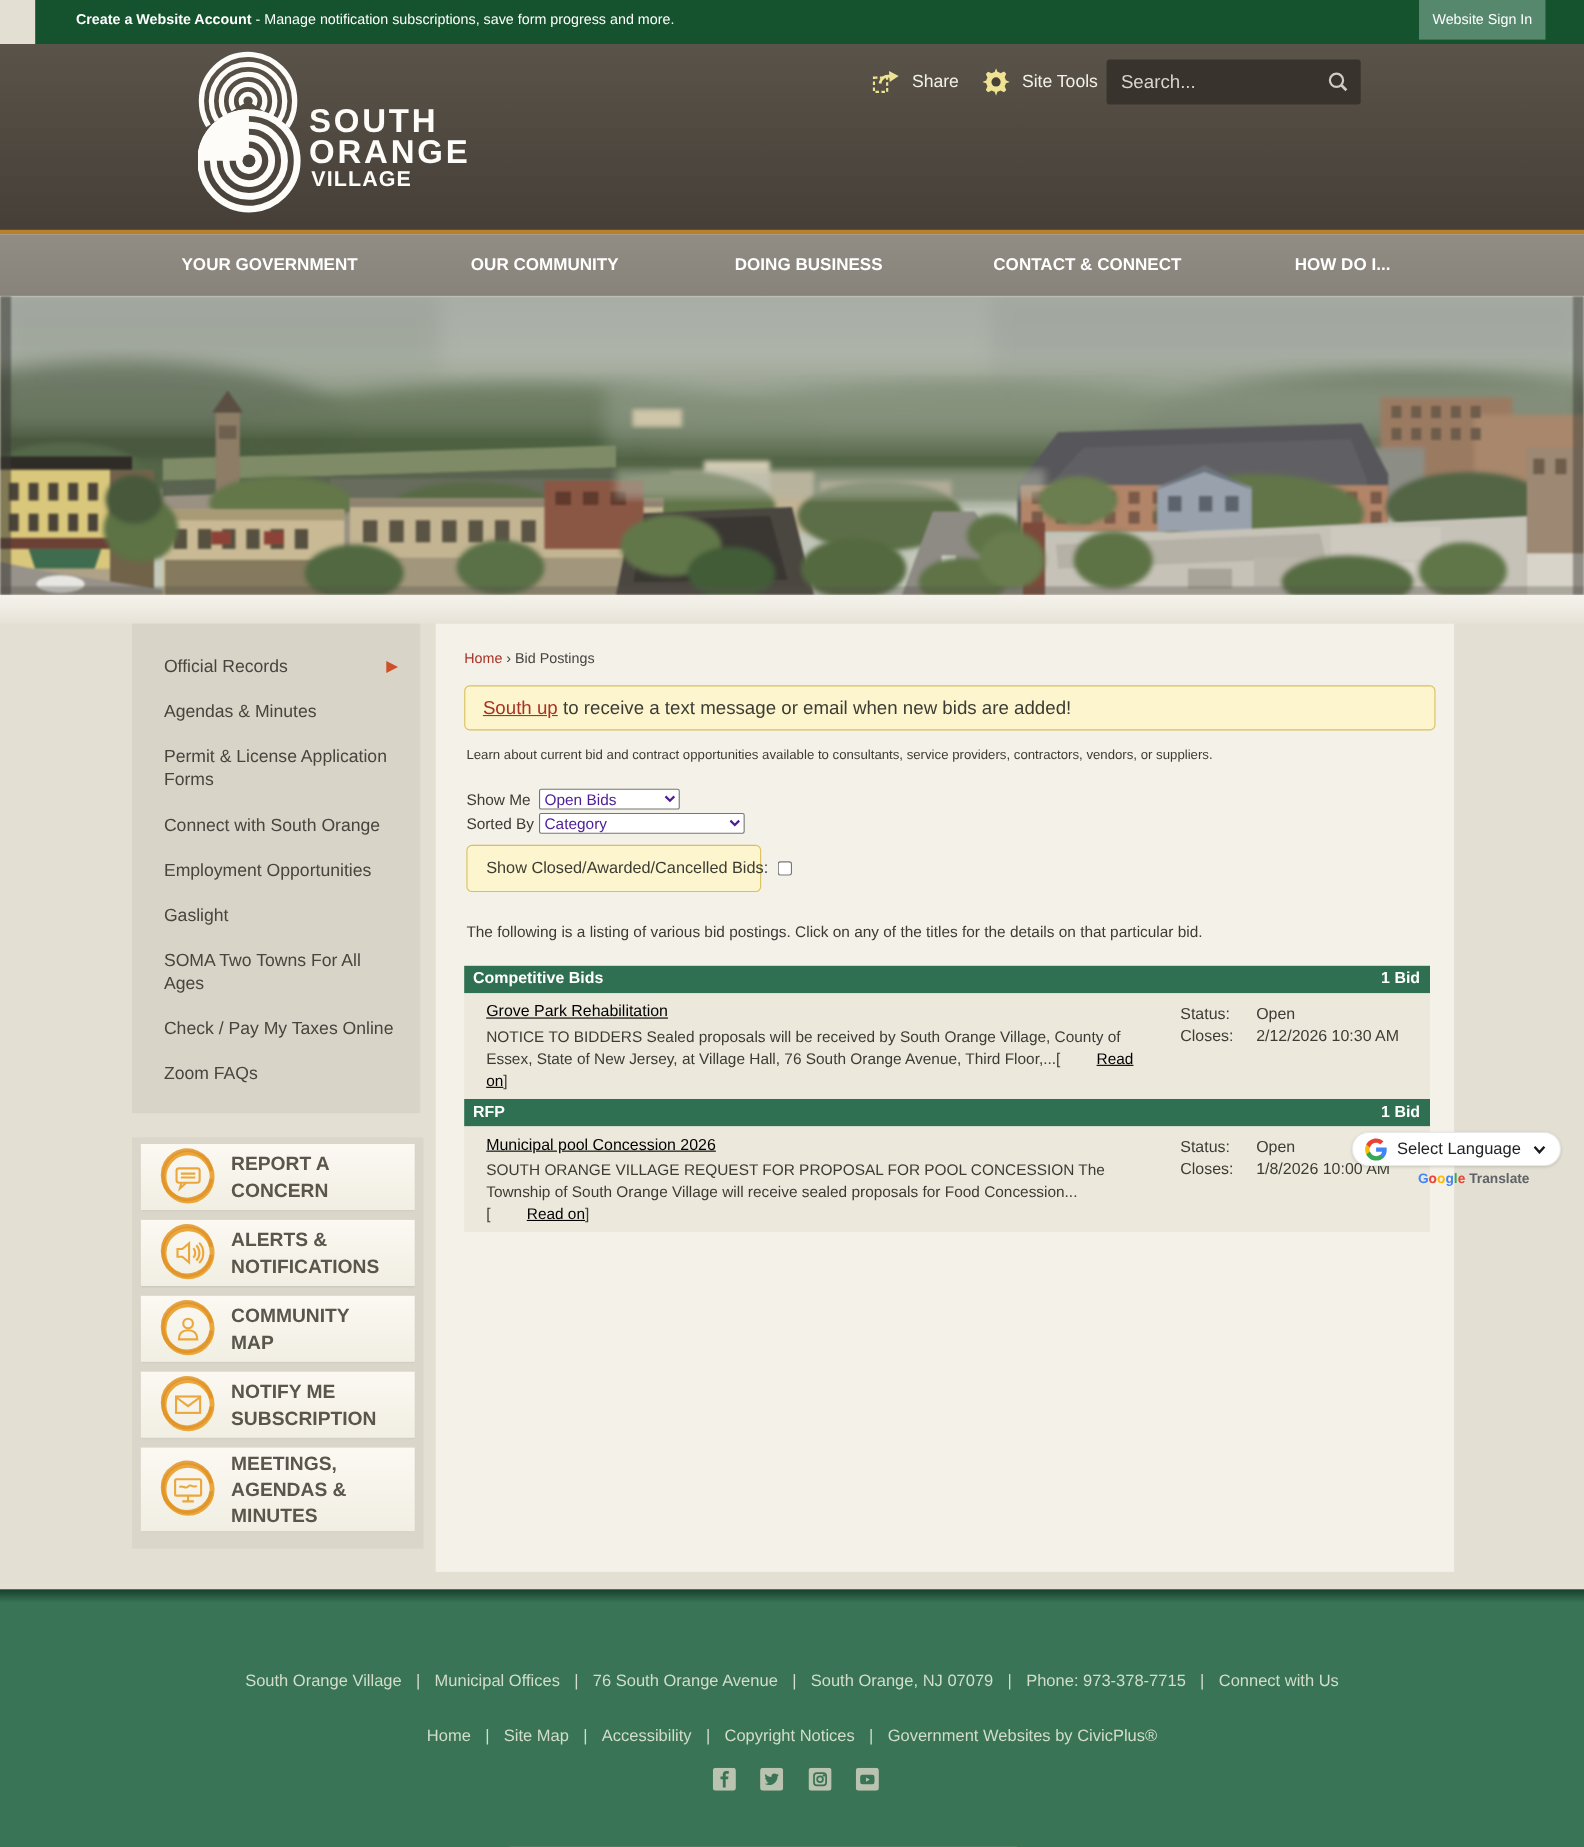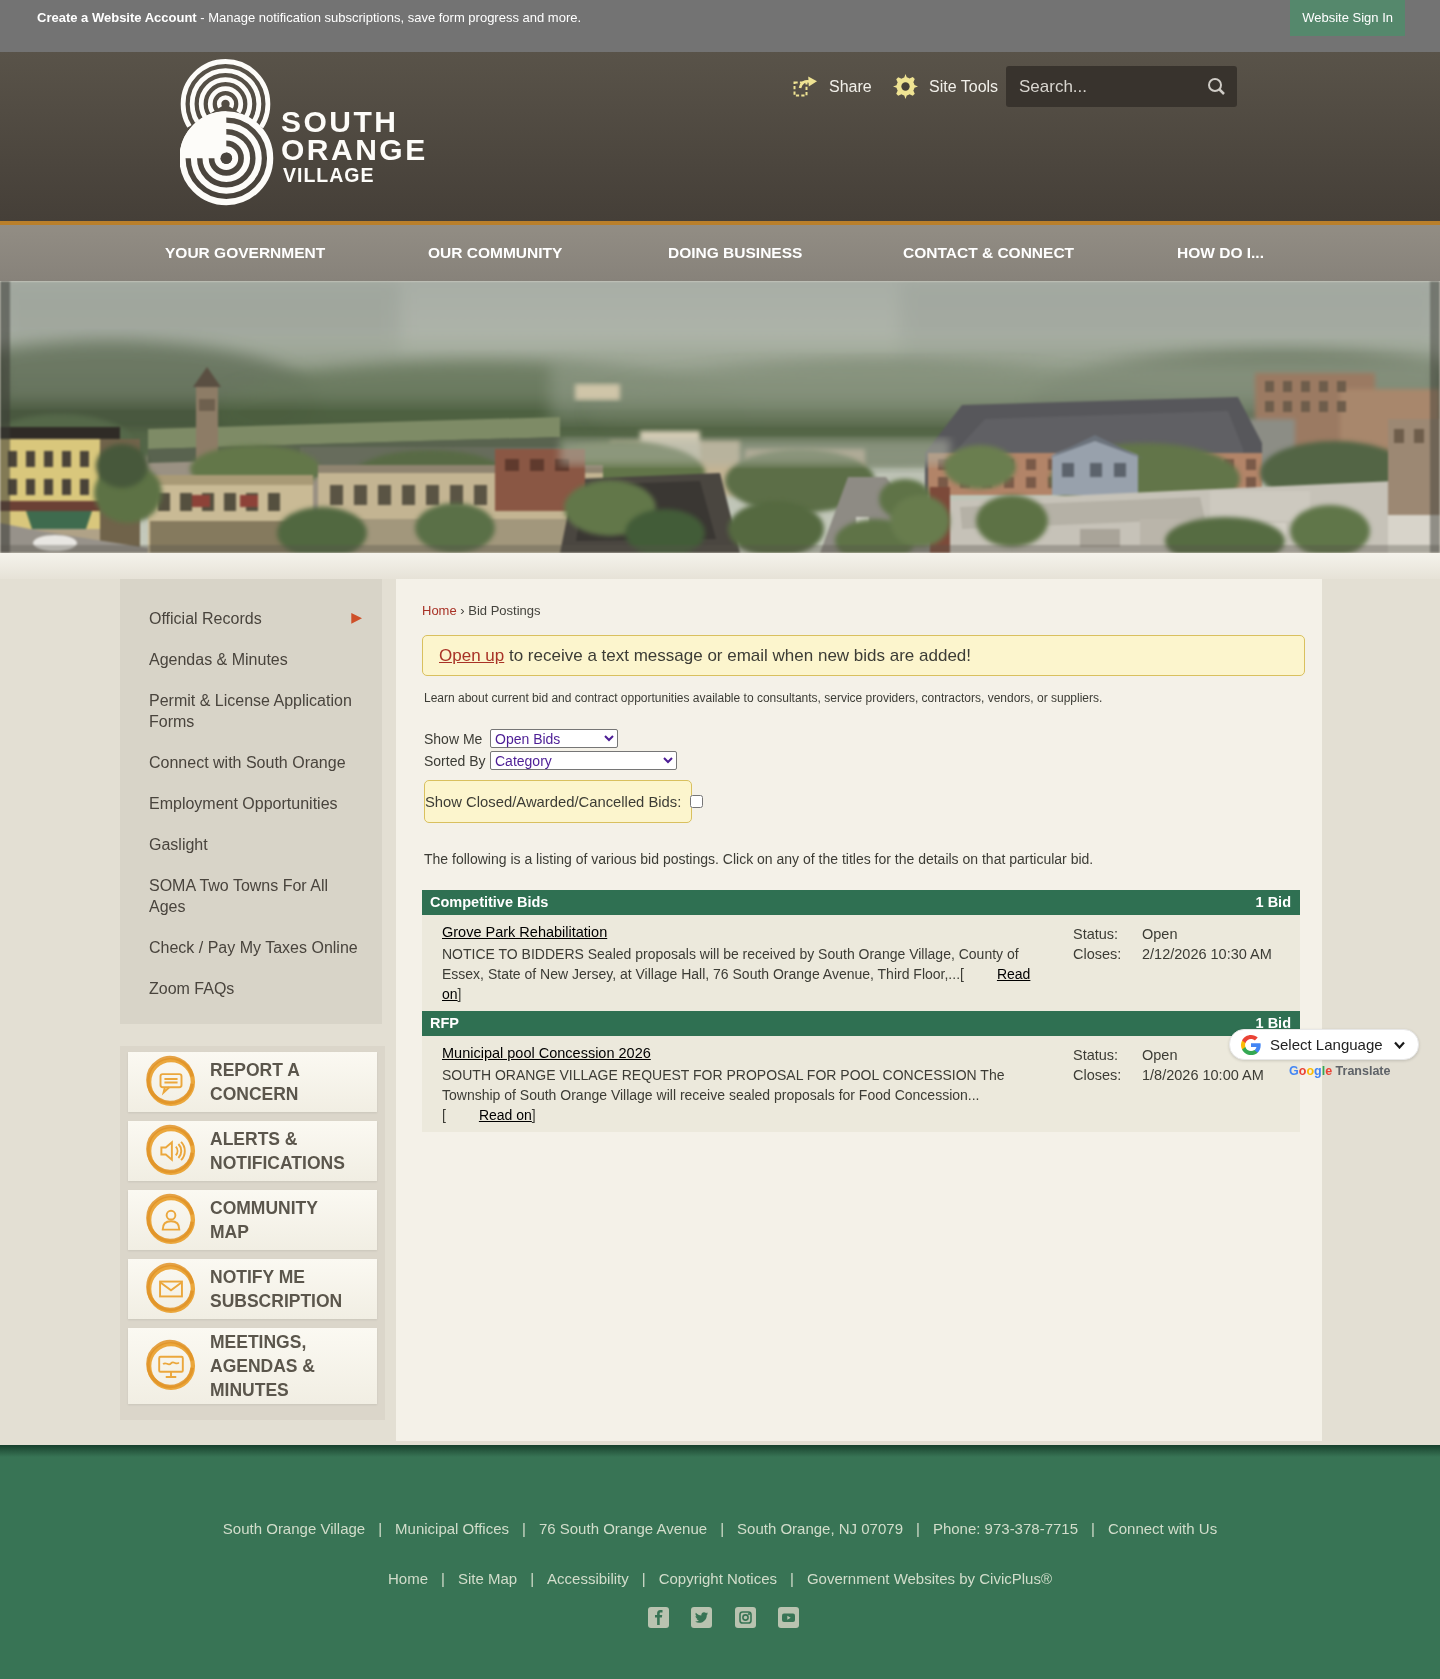--- a/index.html
+++ b/index.html
@@ -7,23 +7,24 @@
 html,body { width:1440px; }
 body {
   font-family:"Liberation Sans", sans-serif;
   background:#e3dfd3;
   position:relative;
   width:1440px; height:1679px;
   overflow:hidden;
 }
 
 .topbar {
-  height:52px; background:#737373; color:#fff;
+  height:40px; background:#14532d; color:#fff;
   font-size:13px; line-height:36px;
   position:relative;
+  margin-left:32px;
 }
 .topbar .left { padding-left:37px; }
 .topbar .left b { font-weight:bold; }
 .signin {
   position:absolute; right:35px; top:0; height:36px;
   background:#55886c; color:#fff; padding:0 12px;
   font-size:13px; line-height:36px;
 }
 
 .header {
@@ -91,21 +92,21 @@
 .learn { margin:15px 0 0 2px; font-size:12px; color:#3c3c35; }
 .selrow { margin-left:2px; font-size:14px; color:#3c3c35; }
 .selrow label { display:inline-block; width:66px; }
 select {
   font-family:"Liberation Sans",sans-serif; font-size:14px; color:#4c1d95;
   border:1px solid #767676; border-radius:2px; background:#fff; height:19px;
 }
 .chkbox {
   margin:10px 0 0 2px; width:268px; height:43px;
   background:#fcf5cd; border:1px solid #d9c05e; border-radius:5px;
-  font-size:14.8px; color:#3c3c35; display:flex; align-items:center; white-space:nowrap;
+  font-size:14.8px; color:#3c3c35; display:flex; align-items:center; padding-left:17px; white-space:nowrap;
 }
 .chkbox input { margin-left:9px; width:13px; height:13px; }
 .following { margin:28px 0 0 2px; font-size:14px; color:#3c3c35; }
 .bids { margin:23px 0 0 0; width:878px; }
 .bid-head {
   background:#2f7052; color:#fff; font-weight:bold; font-size:14.5px;
   height:25px; line-height:25px; padding:0 9px 0 8px;
   display:flex; justify-content:space-between;
 }
 .bid-row { background:#ece9dc; padding:9px 9px 7px 20px; position:relative; font-size:14.5px; }
@@ -512,21 +513,21 @@
                 <path d="M23 30 c3-3.5 6 2.5 9-1 c3-3.5 6 2.5 9-1" stroke-width="2"></path>
               </g>
             </g>
           </svg></span>
         <span class="txt">MEETINGS, AGENDAS &amp; MINUTES</span>
       </div>
   </div>
 
   <div class="panel">
     <div class="crumbs"><a>Home</a> › Bid Postings</div>
-    <div class="signup-box"><a style="text-decoration:underline;">Open up</a> to receive a text message or email when new bids are added!</div>
+    <div class="signup-box"><a style="text-decoration:underline;">South up</a> to receive a text message or email when new bids are added!</div>
     <div class="learn">Learn about current bid and contract opportunities available to consultants, service providers, contractors, vendors, or suppliers.</div>
     <div class="selrow" style="margin-top:24px;"><label>Show Me</label><select style="width:128px;"><option>Open Bids</option></select></div>
     <div class="selrow" style="margin-top:3px;"><label>Sorted By</label><select style="width:187px;"><option>Category</option></select></div>
     <div class="chkbox">Show Closed/Awarded/Cancelled Bids:<input type="checkbox" style=""></div>
     <div class="following">The following is a listing of various bid postings. Click on any of the titles for the details on that particular bid.</div>
     <div class="bids">
       <div class="bid-head">
           <span>Competitive Bids</span>
           <span>1 Bid</span>
         </div>

